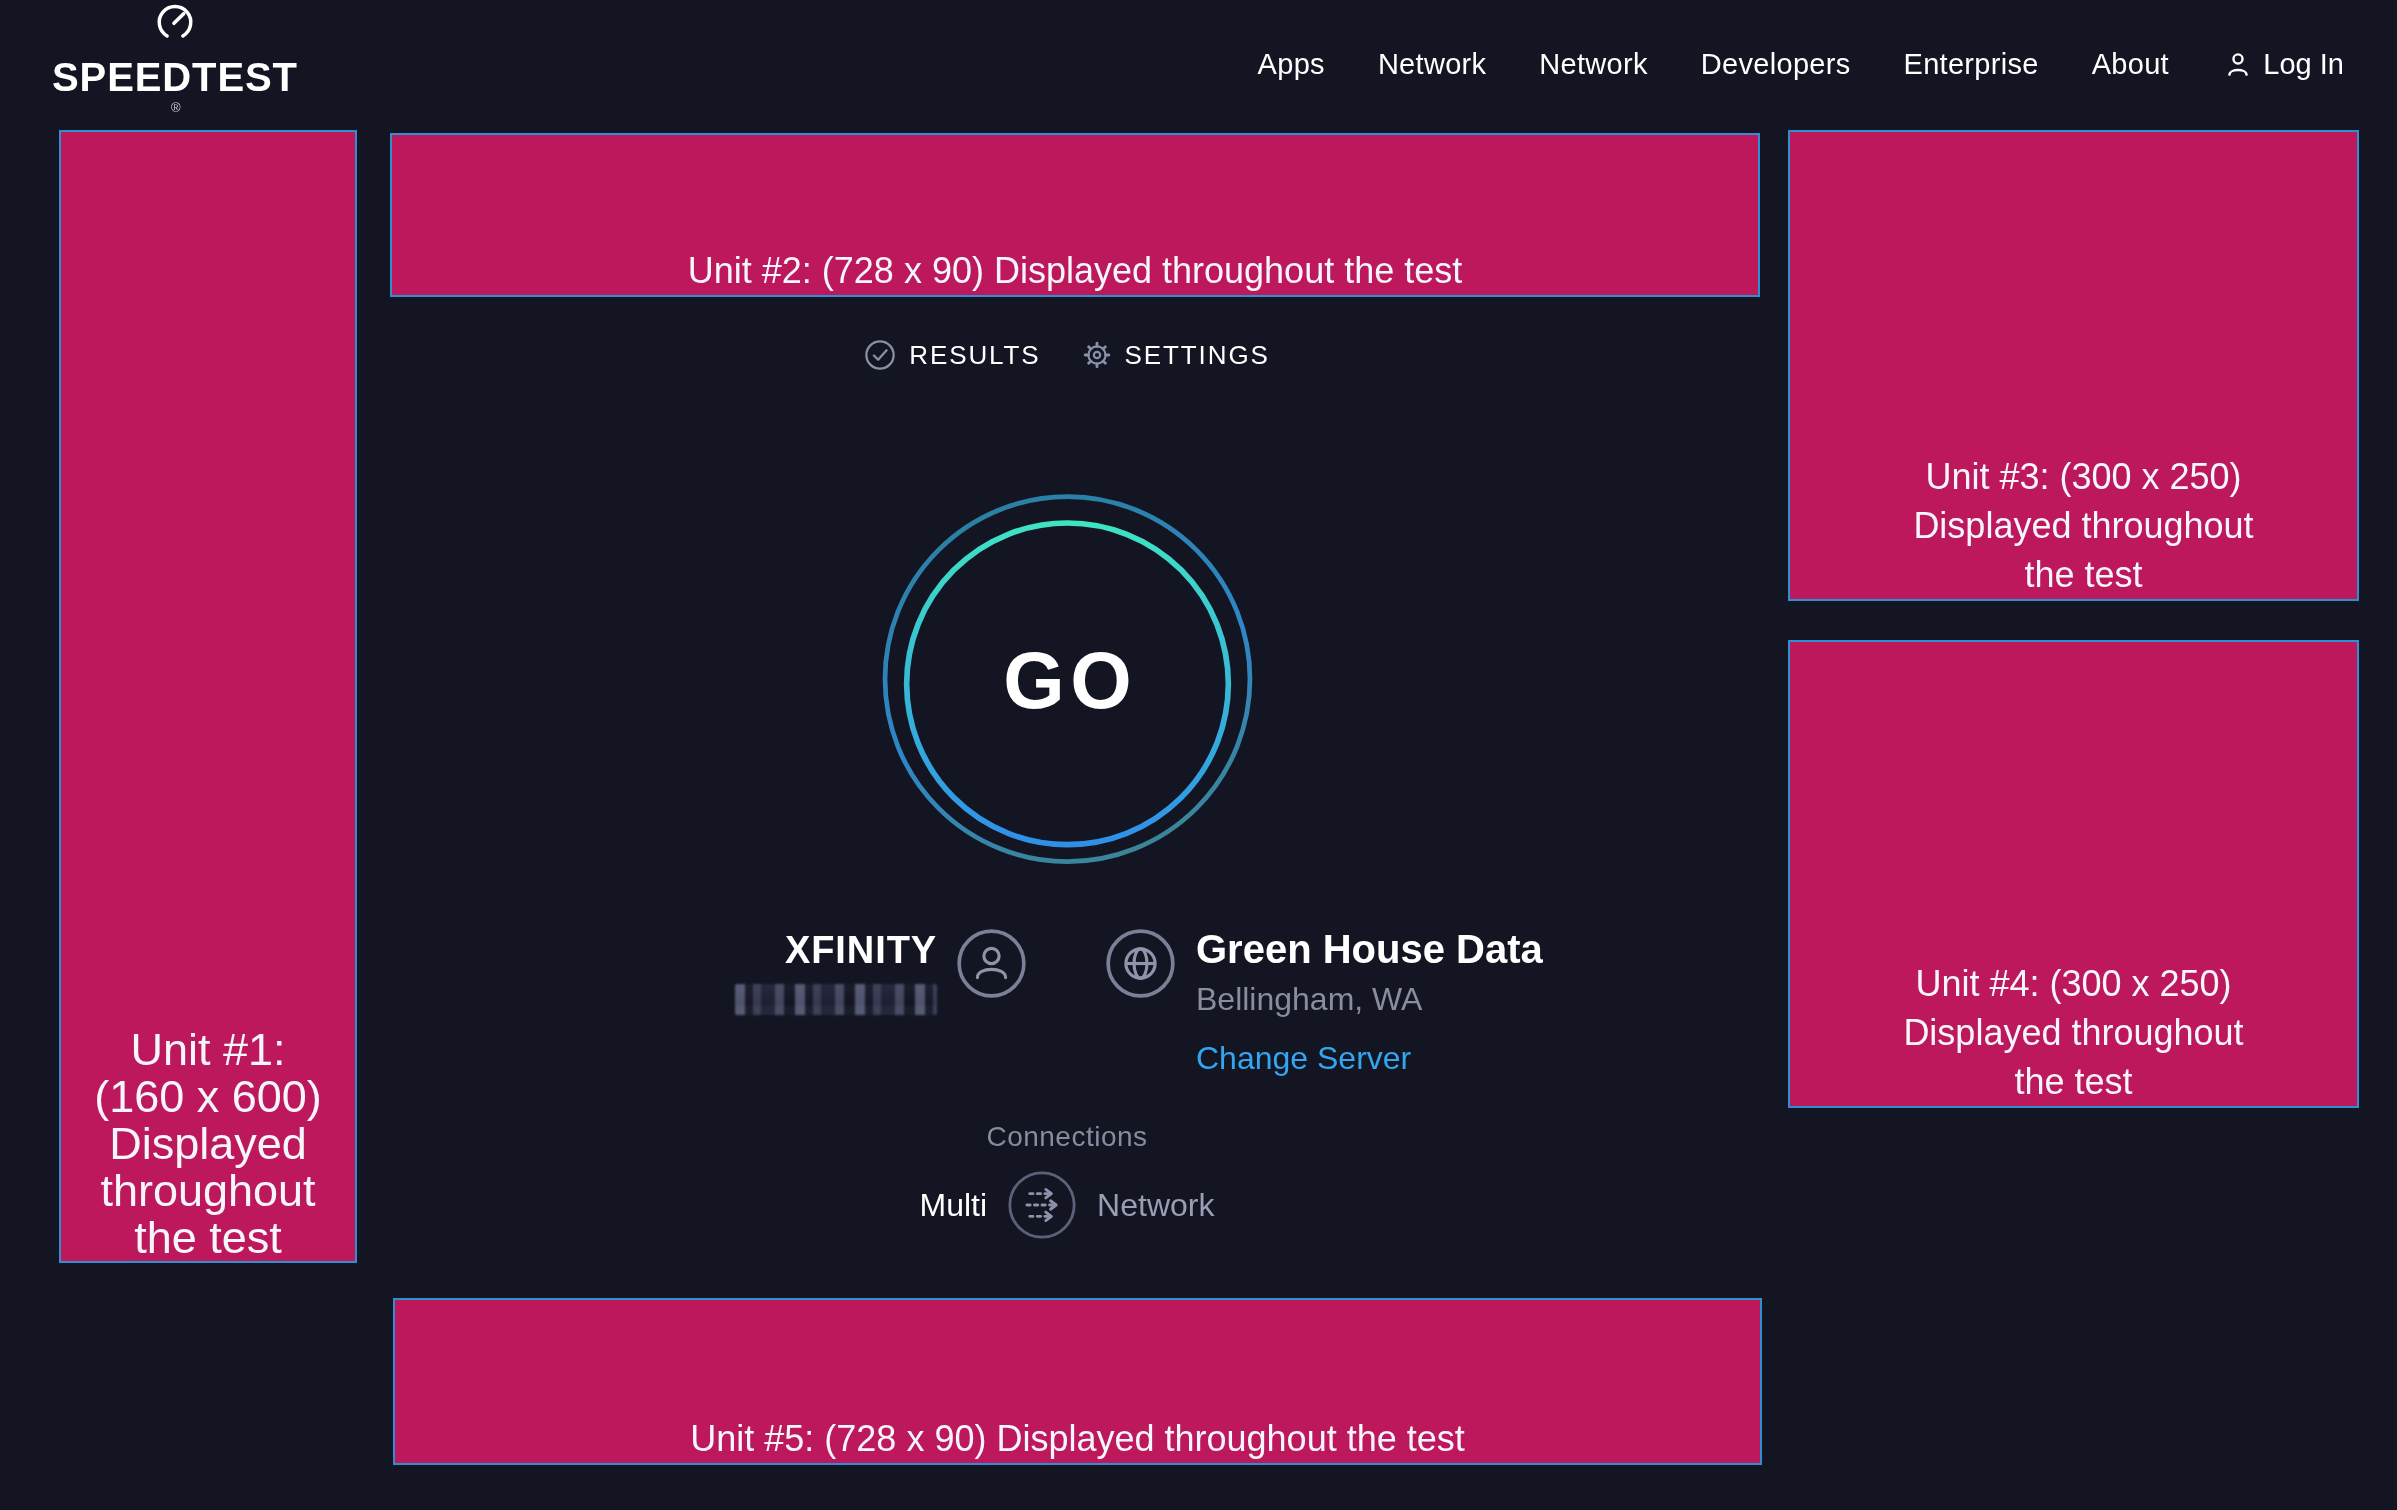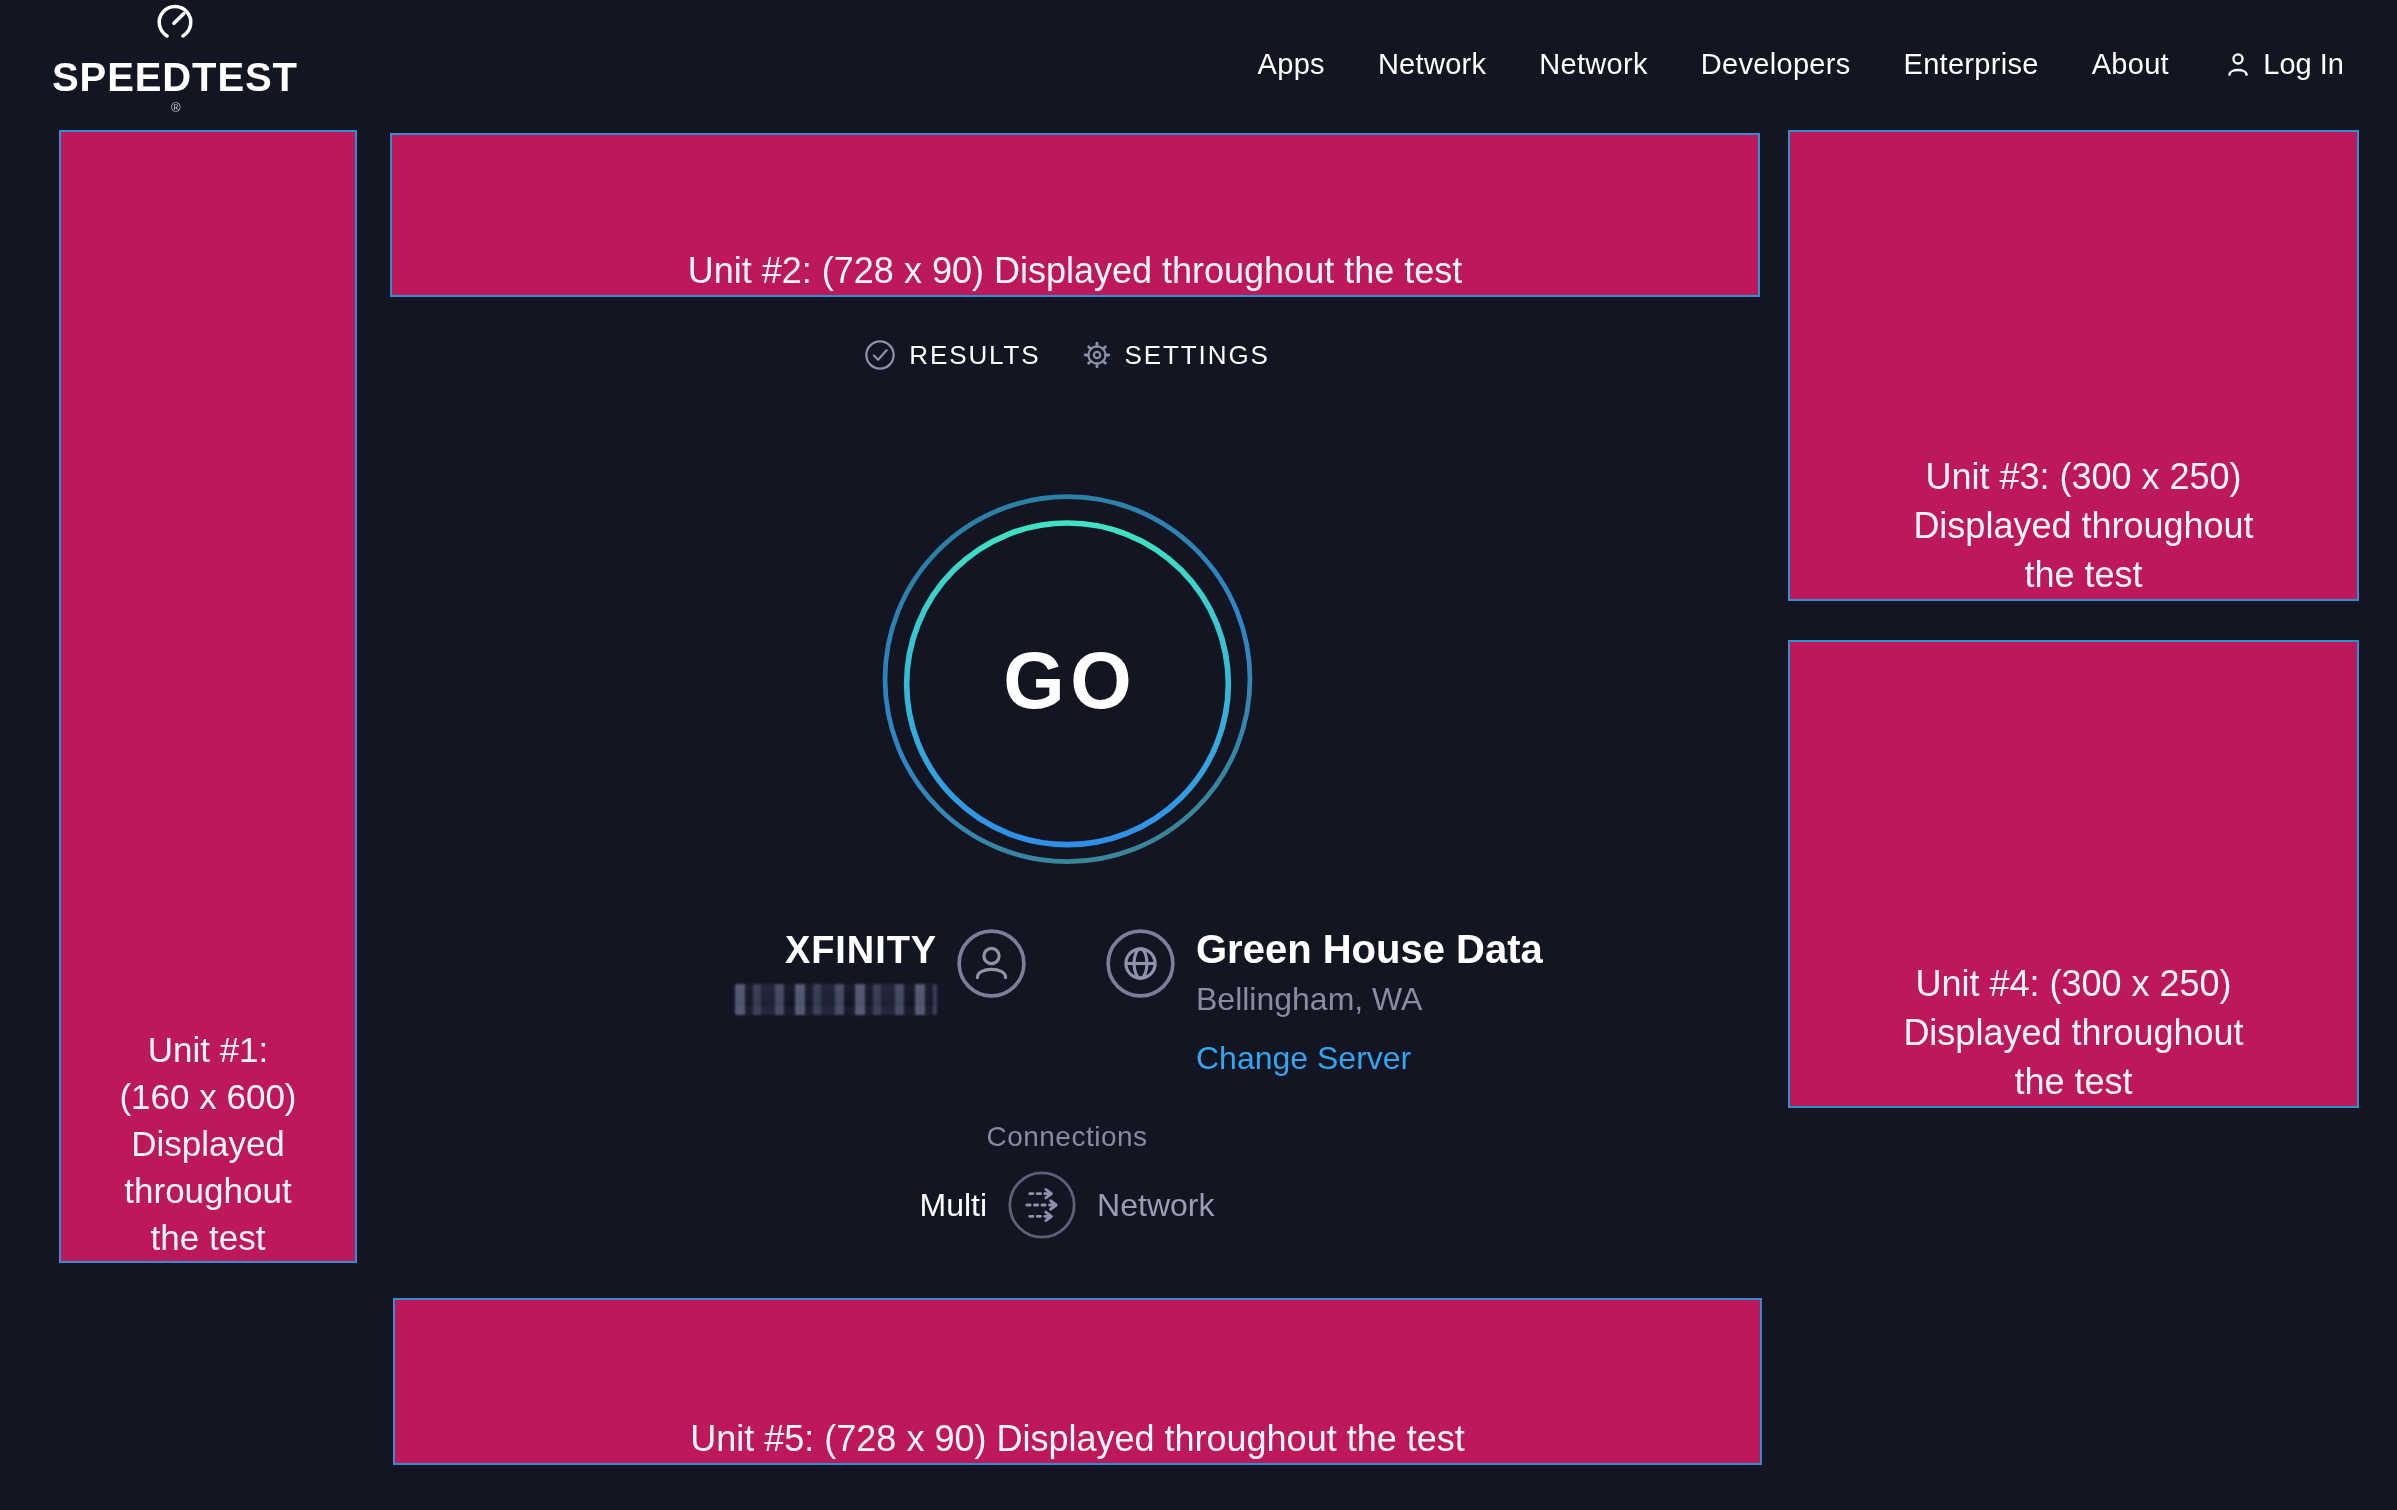--- a/index.html
+++ b/index.html
@@ -17,21 +17,21 @@
   .nav{position:absolute;right:53px;top:0;height:128px;display:flex;align-items:center;gap:53px;}
   .nav-item{color:#ffffff;font-size:29px;letter-spacing:0.3px;cursor:pointer;text-decoration:none;}
   .login{display:flex;align-items:center;gap:9.4px;color:#ffffff;font-size:29px;cursor:pointer;}
   
   .ad{
     position:absolute;background:#be185d;border:2.8px solid #2f8fd0;box-sizing:border-box;
     display:flex;align-items:flex-end;justify-content:center;text-align:center;cursor:pointer;margin-left:8px;
   }
   .ad-text{color:#f5f6fa;font-size:36px;line-height:49px;}
   .ad1{left:51px;top:130px;width:298px;height:1133px;}
-  .ad1 .ad-text{font-size:35px;line-height:47px;}
+  .ad1 .ad-text{font-size:45px;line-height:47px;}
   .ad2{left:382px;top:133px;width:1370px;height:164px;}
   .ad3{left:1780px;top:130px;width:571px;height:471px;padding-left:20px;}
   .ad4{left:1780px;top:640px;width:571px;height:468px;}
   .ad5{left:385px;top:1298px;width:1369px;height:167px;}
   
   .tabs{position:absolute;left:382px;top:339px;width:1370px;display:flex;justify-content:center;gap:41px;}
   .tab{display:flex;align-items:center;gap:13px;cursor:pointer;}
   .tab-label{color:#ffffff;font-size:26px;font-weight:400;letter-spacing:1.9px;}
   
   .go-wrap{position:absolute;left:879px;top:491px;width:377px;height:380px;cursor:pointer;}

